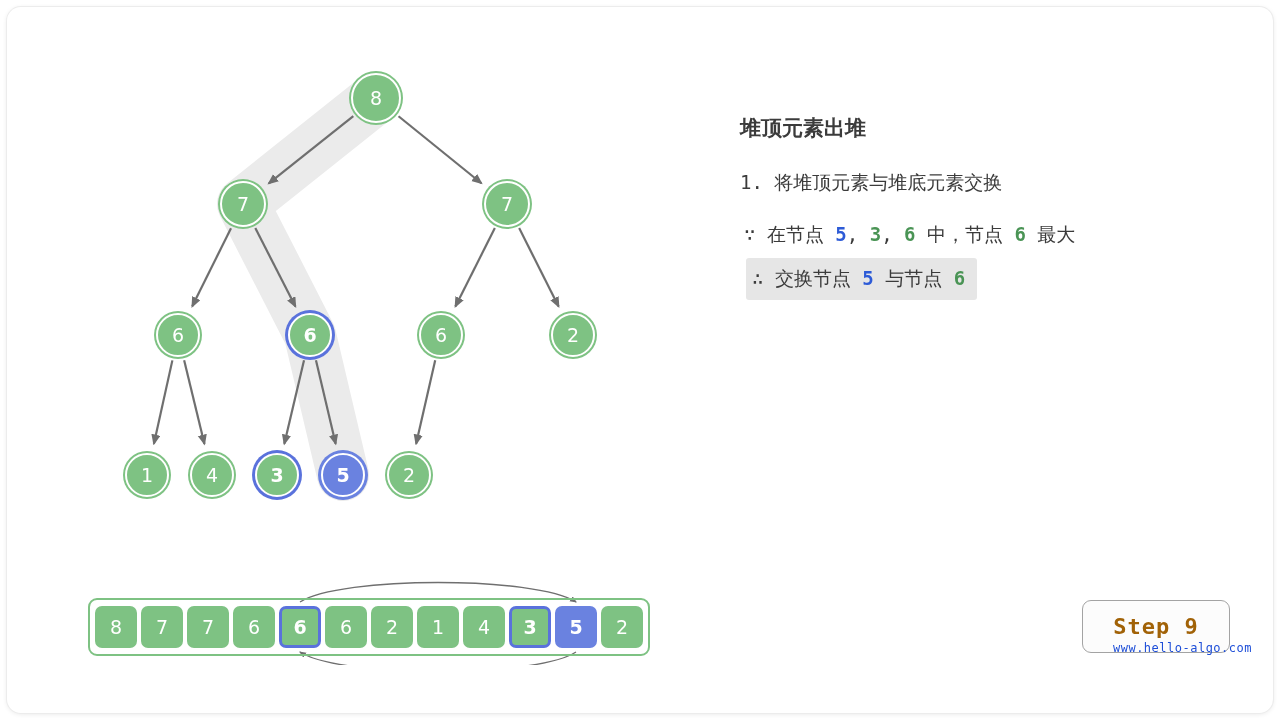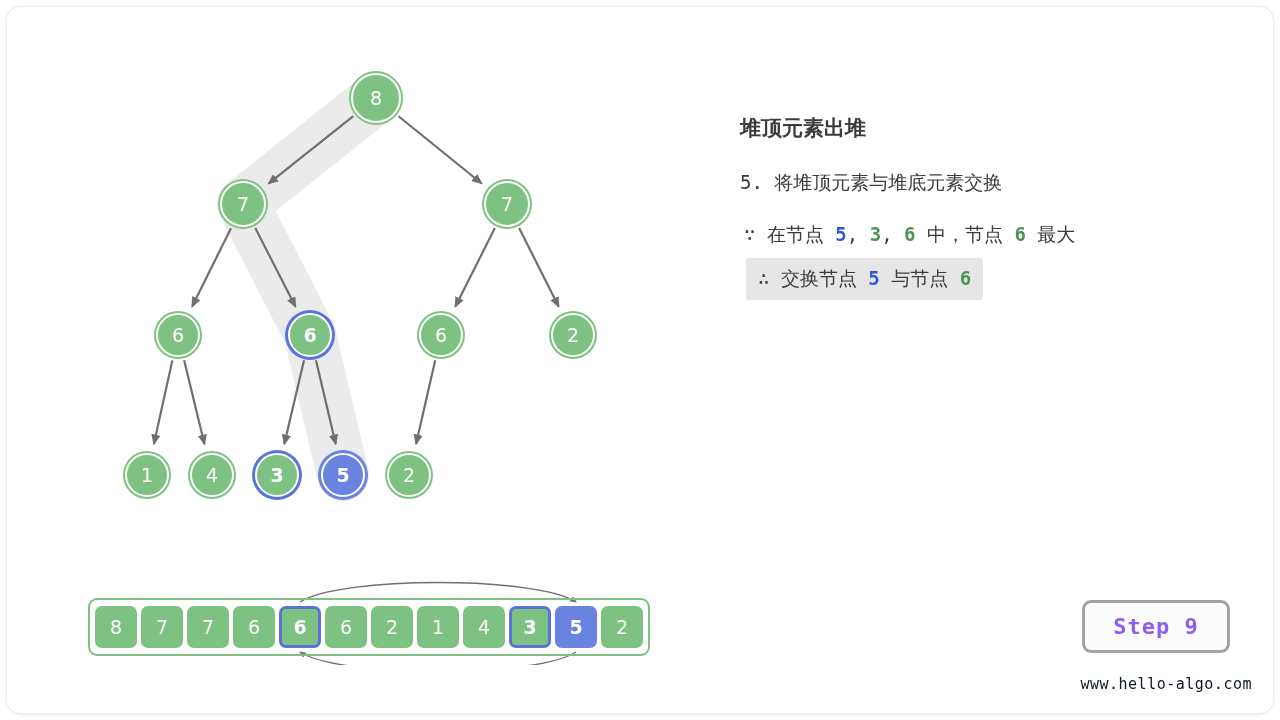--- a/index.html
+++ b/index.html
@@ -143,54 +143,54 @@
     font-size: 19px;
     color: #3b3b3b;
     font-family: "DejaVu Sans Mono", "DejaVu Sans", monospace;
     margin-left: 4px;
     margin-bottom: 10px;
     white-space: pre;
   }
   .reason-line.boxed {
     background: #e6e6e6;
     display: inline-block;
-    padding: 8px 12px 8px 12px;
+    padding: 8px 12px 8px 6px;
     border-radius: 3px;
     margin-left: 6px;
   }
   .v-blue { color: #2d5bd7; font-weight: bold; }
   .v-green { color: #4a9455; font-weight: bold; }
 
   
   #step-badge {
     position: absolute;
     left: 1082px;
     top: 600px;
     width: 148px;
     height: 53px;
-    border: 3px solid #a3a3a3;
+    border: 1px solid #a3a3a3;
     border-radius: 9px;
     background: #fcfcfc;
     display: flex;
     align-items: center;
     justify-content: center;
     font-family: "DejaVu Sans Mono", monospace;
     font-size: 22px;
     font-weight: bold;
-    color: #8b5cf6;
+    color: #a16207;
     letter-spacing: 1px;
     box-sizing: border-box;
   }
   #watermark {
     position: absolute;
     right: 28px;
-    top: 675px;
+    top: 641px;
     font-family: "DejaVu Sans Mono", monospace;
-    font-size: 15px;
-    color: #0f172a;
+    font-size: 12px;
+    color: #1d4ed8;
     letter-spacing: 0.5px;
   }
 </style>
 </head>
 <body>
 
 <div id="page">
   <div id="frame"></div>
 
   <div id="tree-area">
@@ -303,21 +303,21 @@
         <span>5</span>
       </div>
       <div class="cell green">
         <span>2</span>
       </div>
     </div>
 
   <div id="panel">
     <div id="panel-title">堆顶元素出堆</div>
 
-    <div class="step-line">5. 将堆顶元素与堆底元素交换</div>
+    <div class="step-line">1. 将堆顶元素与堆底元素交换</div>
 
     <div class="reason-line"><span>∵</span> <span>在节点 </span><span class="v-blue">5</span><span>, </span><span class="v-green">3</span><span>, </span><span class="v-green">6</span><span> 中，节点 </span><span class="v-green">6</span><span> 最大</span></div>
 
     <div class="reason-line boxed"><span>∴</span> <span>交换节点 </span><span class="v-blue">5</span><span> 与节点 </span><span class="v-green">6</span></div>
   </div>
 
   <div id="step-badge">Step 9</div>
   <div id="watermark">www.hello-algo.com</div>
 </div>
 

